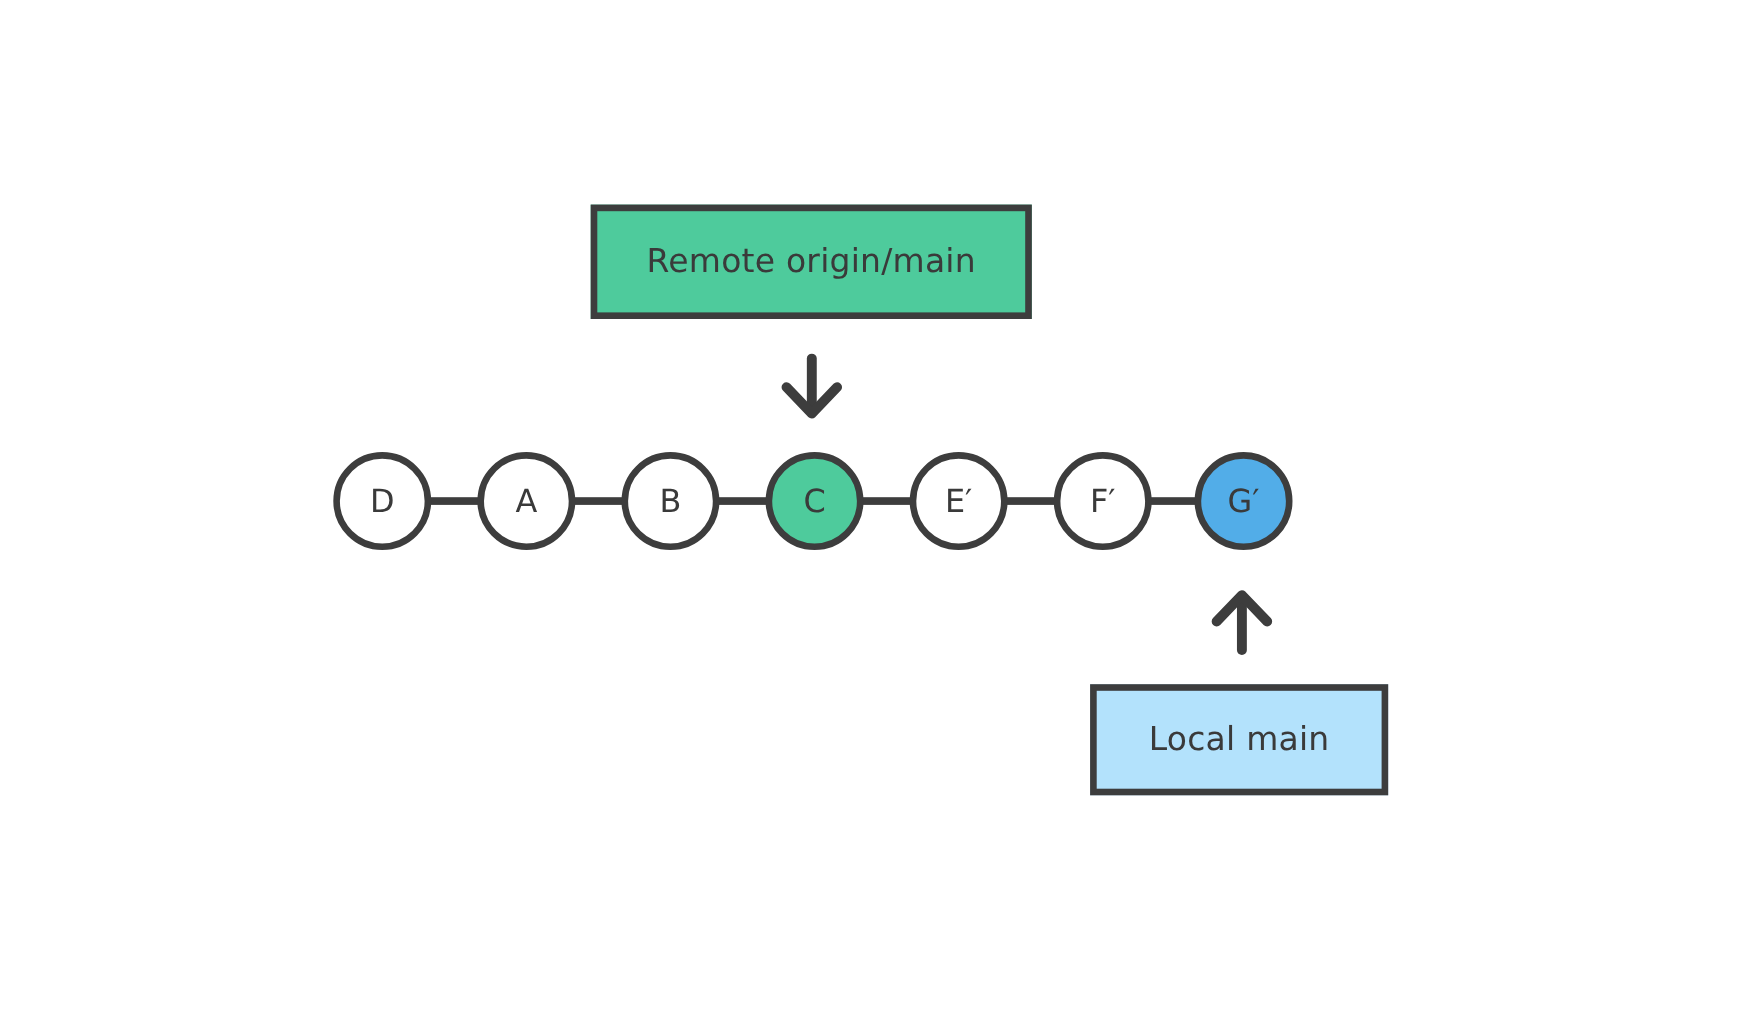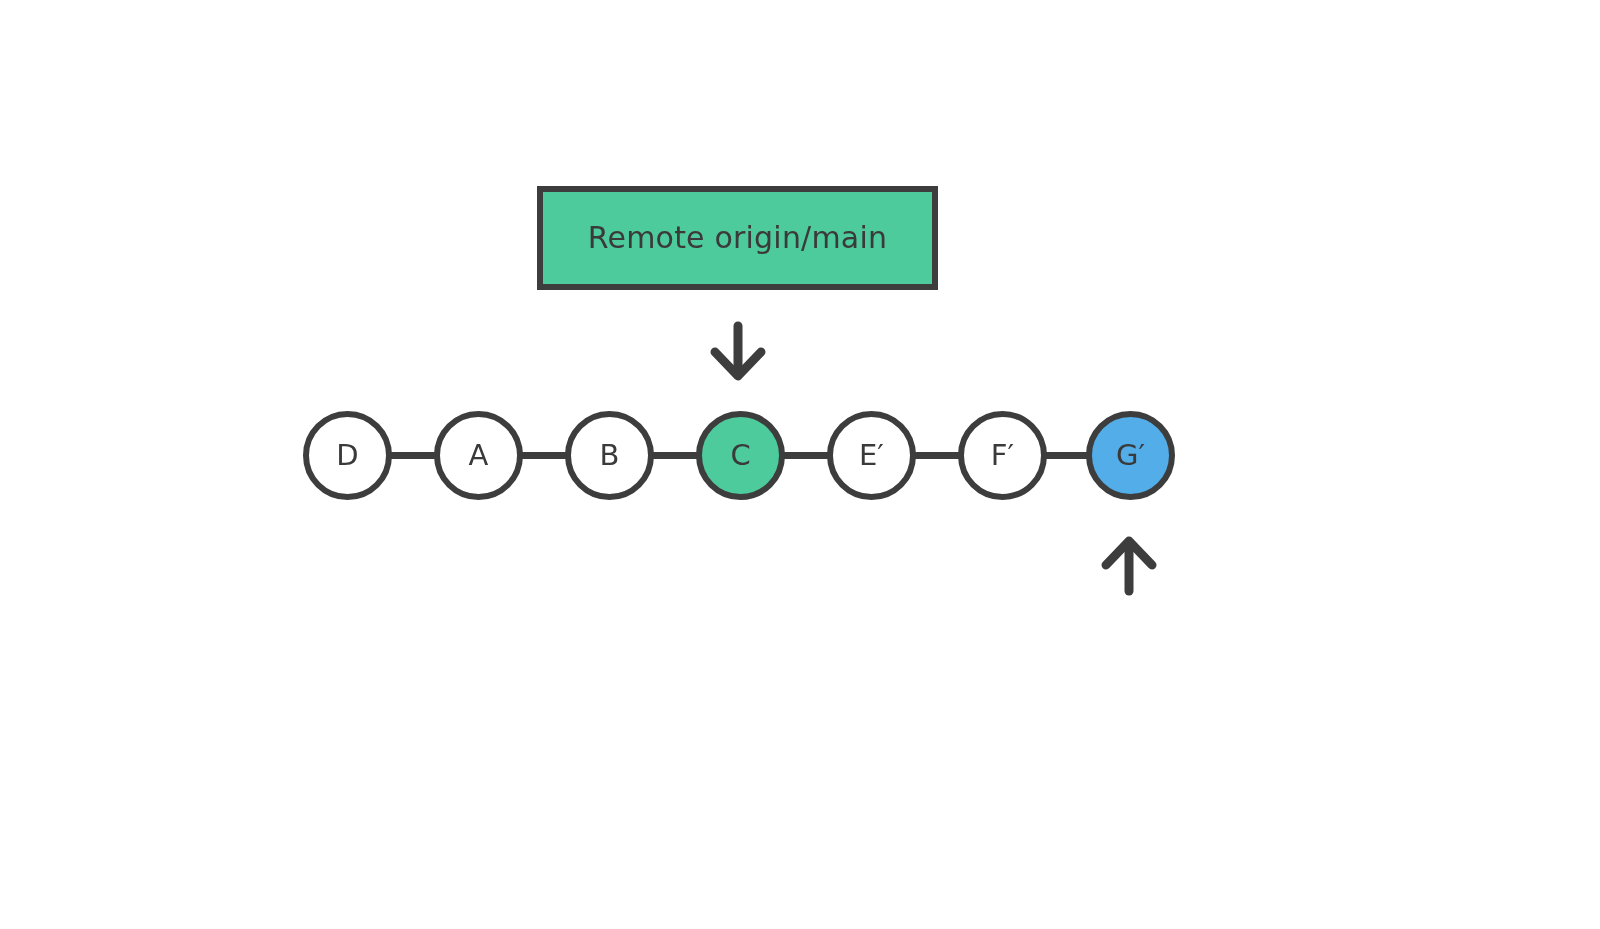--- a/index.html
+++ b/index.html
@@ -148,14 +148,17 @@
 
   <div class="arrow" style="left:1098px; top:533px; width:62px; height:64px;">
     <svg width="62" height="64" viewBox="0 0 62 64" aria-hidden="true">
       <g fill="none" stroke="#3d3d3d" stroke-width="9" stroke-linecap="round" stroke-linejoin="round">
         <line x1="31" y1="58" x2="31" y2="11"></line>
         <polyline points="8,32 31,8 54,32"></polyline>
       </g>
     </svg>
   </div>
 
+  <div id="local-box" class="label-box" style="background:#B3E2FC;">
+    <span class="label-box-text">Local main</span>
+  </div>
 
 </div>
 
 </body></html>

